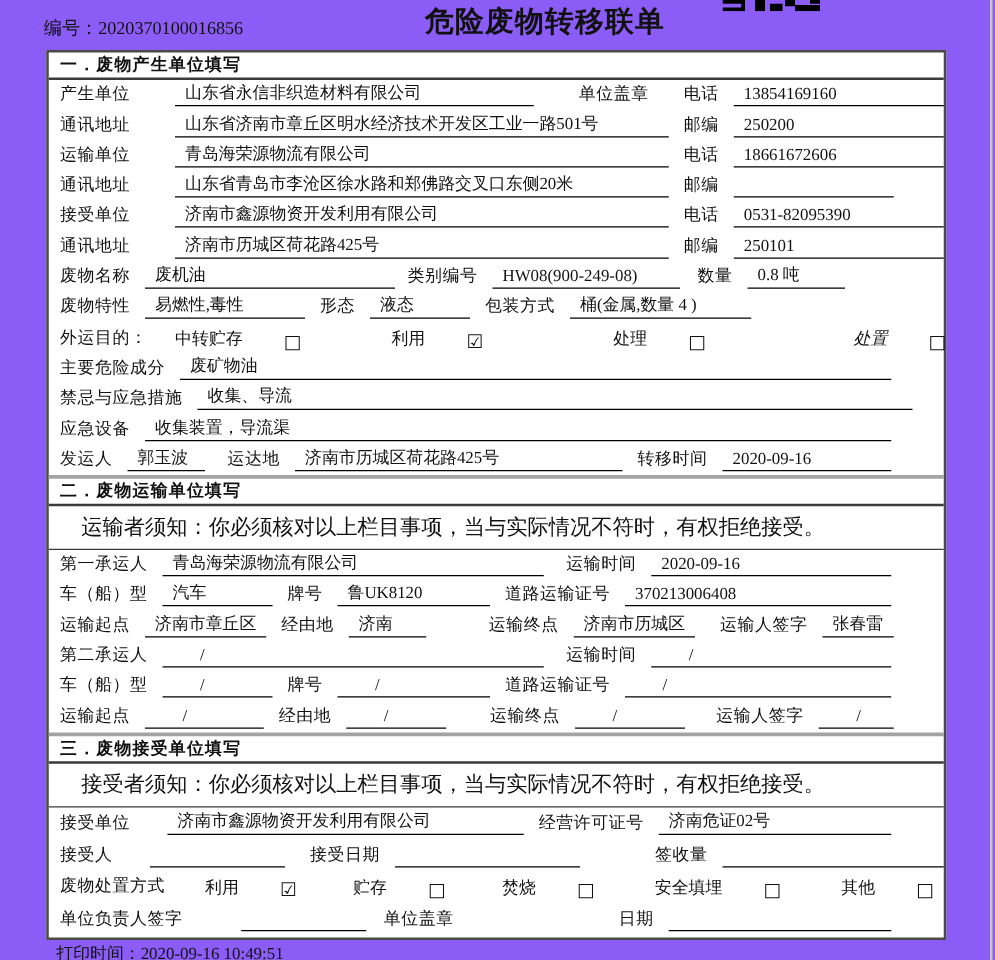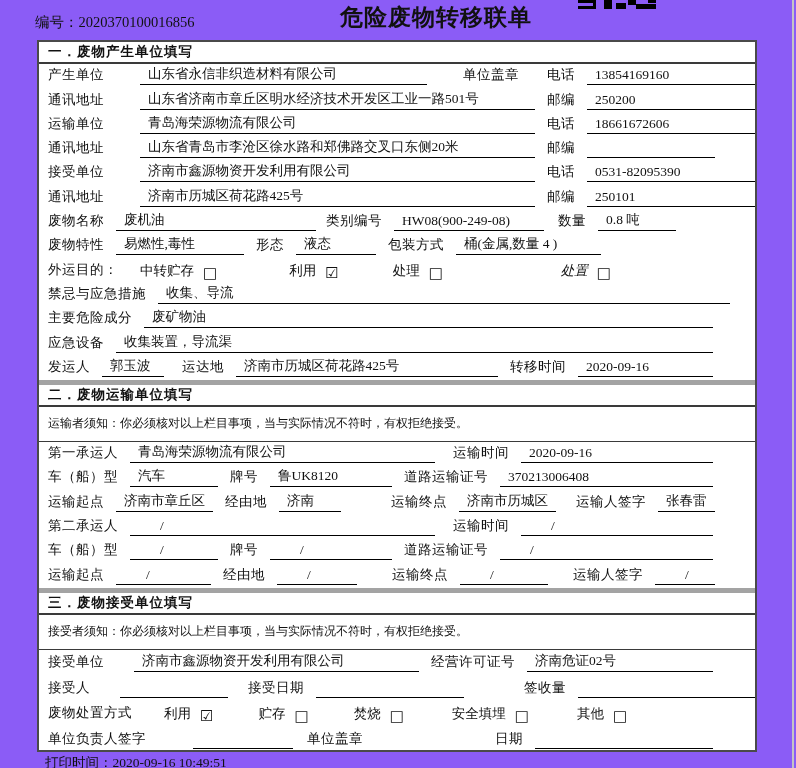--- a/index.html
+++ b/index.html
@@ -8,44 +8,44 @@
   
   .form-no{position:absolute;left:35px;top:13px;font-size:14.5px;white-space:nowrap;}
   .main-title{position:absolute;left:436px;top:2px;transform:translateX(-50%);margin:0;
         font-size:23px;font-weight:bold;white-space:nowrap;letter-spacing:1px;}
   .qr{position:absolute;left:578px;top:0;}
   .scan-edge{position:absolute;right:2px;top:0;width:2px;height:768px;background:#c4c4c4;}
   
   .box{position:absolute;left:37px;top:40px;width:720px;height:712px;
        border:2px solid #4a4a4a;box-sizing:border-box;background:#fff;}
   .sec{box-sizing:border-box;}
-  .sec + .sec{border-top:5px solid #a3a3a3;}
+  .sec + .sec{border-top:3px solid #a3a3a3;}
   .sec-title{height:20px;line-height:20px;border-bottom:2px solid #3a3a3a;
        font-weight:bold;font-size:13.5px;padding-left:9px;letter-spacing:1px;}
   .notice{height:34px;display:flex;align-items:center;border-bottom:1.5px solid #3a3a3a;
-       padding-left:9px;font-size:12px;text-align:right;}
+       padding-left:26px;font-size:17px;text-align:right;}
   .frow{display:flex;align-items:flex-end;padding:0 0 3px 9px;box-sizing:border-box;
        font-size:13.5px;white-space:nowrap;}
   .s1 .frow{height:24.3px;}
   .s2 .frow{height:24.3px;}
   .s3 .frow{height:25.5px;}
   .lbl{padding-bottom:1px;letter-spacing:0.5px;}
   .val{border-bottom:1.2px solid #000;padding:0 8px 1px 8px;box-sizing:border-box;}
   .grow{flex:1;}
   .lg{width:499px;display:flex;align-items:flex-end;gap:24px;}
   .rg{flex:1;display:flex;align-items:flex-end;}
-  .opt{display:flex;align-items:flex-end;}
+  .opt{display:flex;align-items:flex-end;gap:24px;}
   .ob{margin-left:9px;font-size:15px;line-height:14px;font-family:"DejaVu Sans",sans-serif;}
   .sl{padding-left:30px;}
   .footer{position:absolute;left:45px;top:754px;font-size:13.5px;white-space:nowrap;}
   .ml10{margin-left:10px;} .ml12{margin-left:12px;} .ml14{margin-left:14px;}
   .ml18{margin-left:18px;} .ml20{margin-left:20px;} .ml25{margin-left:25px;}
   .ml35{margin-left:35px;} .ml45{margin-left:45px;} .ml48{margin-left:48px;}
   .ml50{margin-left:50px;} .ml60{margin-left:60px;} .ml72{margin-left:72px;}
-  .ml80{margin-left:54px;} .ml118{margin-left:118px;font-style:italic;} .ml120{margin-left:120px;}
+  .ml80{margin-left:104px;} .ml118{margin-left:118px;font-style:italic;} .ml120{margin-left:120px;}
   .mr12{margin-right:12px;} .mr25{margin-right:25px;} .mr42{margin-right:42px;}
   .lbl{margin-right:12px;}
 </style>
 </head>
 <body>
 
 <div class="page">
 
   <div class="form-no">
     <span>编号：</span><span>2020370100016856</span>
@@ -166,27 +166,27 @@
           <span>处理</span>
           <span class="ob">□</span>
         </span>
         <span class="opt ml118">
           <span>处置</span>
           <span class="ob">□</span>
         </span>
       </div>
 
       <div class="frow">
+        <span class="lbl">主要危险成分</span>
+        <span class="val grow mr42">废矿物油</span>
+      </div>
+
+      <div class="frow">
         <span class="lbl">禁忌与应急措施</span>
         <span class="val grow mr25">收集、导流</span>
-      </div>
-
-      <div class="frow">
-        <span class="lbl">主要危险成分</span>
-        <span class="val grow mr42">废矿物油</span>
       </div>
 
       <div class="frow">
         <span class="lbl">应急设备</span>
         <span class="val grow mr42">收集装置，导流渠</span>
       </div>
 
       <div class="frow">
         <span class="lbl">发运人</span>
         <span class="val" style="width:62px;">郭玉波</span>

